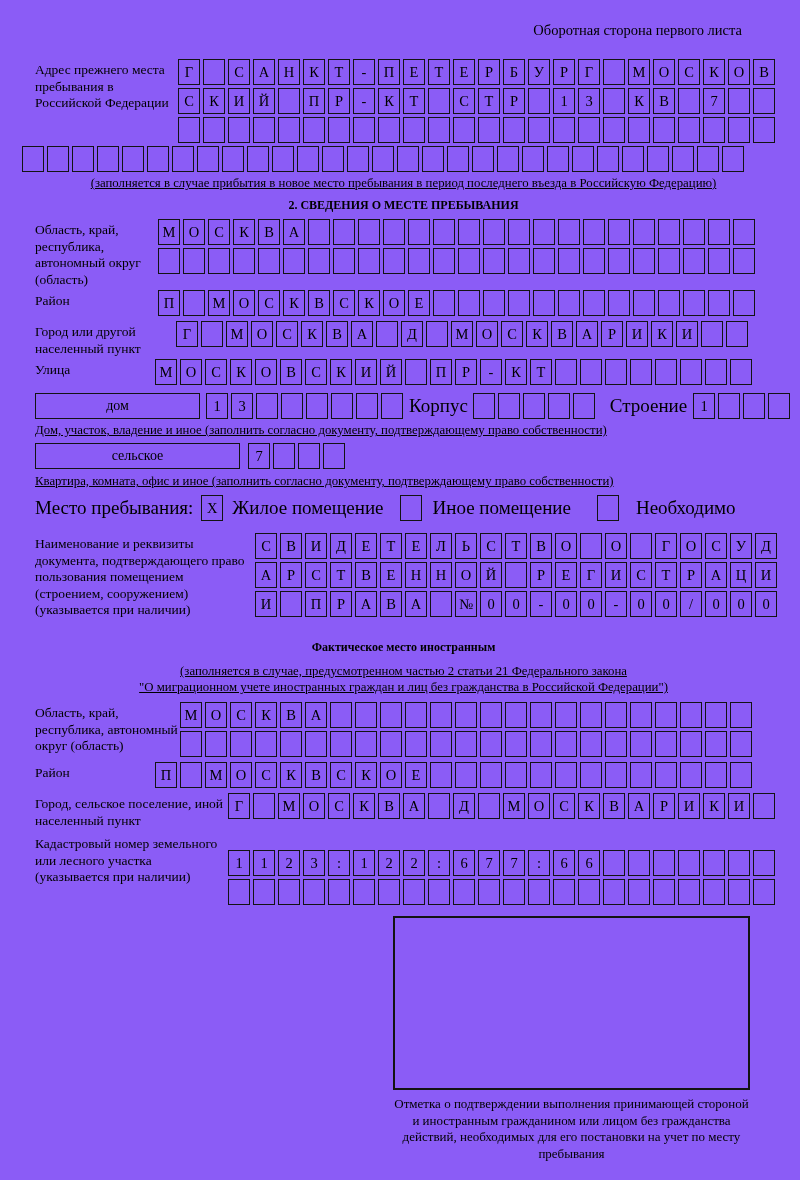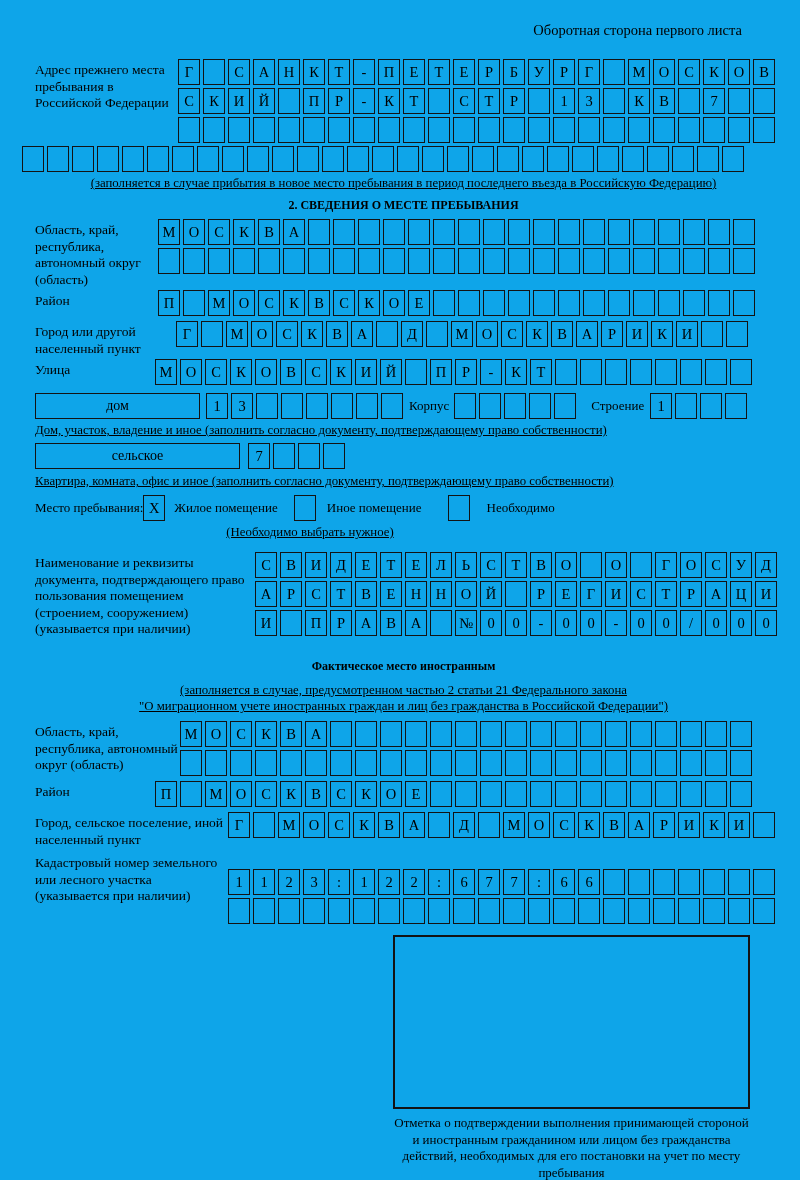--- a/index.html
+++ b/index.html
@@ -1,35 +1,35 @@
 <!DOCTYPE html>
 <html><head>
 <meta charset="utf-8">
 <style>
   html,body{margin:0;padding:0;background:#fff;}
-  .page{width:800px;height:1180px;background:#0ea5e9;color:#000;
+  .page{width:800px;height:1180px;background:#8b5cf6;color:#000;
         font-family:"Liberation Serif",serif;position:relative;overflow:hidden;box-sizing:border-box;}
   .header{padding:22px 58px 0 0;text-align:right;font-size:14.5px;}
   .content{padding:0 28px 0 35px;}
   .field{display:flex;align-items:flex-start;}
   .flabel{font-size:13.5px;line-height:16.5px;flex:0 0 auto;padding-top:3px;}
   .lw143{width:143px;} .lw123{width:123px;} .lw141{width:141px;} .lw120{width:120px;}
   .lw220{width:220px;} .lw145{width:145px;} .lw193{width:193px;}
   .rows{flex:1 1 auto;}
   .cellrow{display:flex;margin-bottom:3px;}
   .cell{flex:0 0 auto;width:22px;height:26px;border:1.6px solid #131313;margin-right:3px;
         box-sizing:border-box;display:flex;align-items:center;justify-content:center;
         font-size:14.5px;line-height:1;}
   .caption{font-size:12.8px;line-height:16px;text-decoration:underline;}
   .center{text-align:center;}
   .bold{font-weight:bold;}
   .title{font-size:12px;}
   .wbox{border:1.6px solid #131313;height:26px;box-sizing:border-box;display:flex;
         align-items:center;justify-content:center;font-size:14px;flex:0 0 auto;}
-  .inline-label{font-size:13px;line-height:26px;flex:0 0 auto;}
+  .inline-label{font-size:19px;line-height:26px;flex:0 0 auto;}
   .houserow,.aptrow,.stayrow{display:flex;align-items:flex-start;}
   .stamp{border:2px solid #131313;width:357px;height:174px;margin-left:358px;box-sizing:border-box;}
   .stampcap{width:357px;margin-left:358px;font-size:13px;line-height:16.5px;text-align:center;margin-top:6px;}
   .overflowrow{margin-left:-13px;}
 </style>
 </head>
 <body>
 
 <div class="page">
 
@@ -337,35 +337,34 @@
       <div class="cellrow" style="margin-bottom:0">
           <div class="cell">7</div>
           <div class="cell"></div>
           <div class="cell"></div>
           <div class="cell"></div>
         </div>
     </div>
     <div class="caption" style="margin-top:4px">Квартира, комната, офис и иное (заполнить согласно документу, подтверждающему право собственности)</div>
 
     <div class="stayrow" style="margin-top:6px;align-items:center">
-      <div class="inline-label" style="">Место пребывания:</div>
+      <div class="inline-label" style="margin-right:8px">Место пребывания:</div>
       <div class="cellrow" style="margin:0 6px 0 0">
           <div class="cell">X</div>
         </div>
       <div class="inline-label">Жилое помещение</div>
       <div class="cellrow" style="margin:0 8px 0 16px">
           <div class="cell"></div>
         </div>
       <div class="inline-label">Иное помещение</div>
       <div class="cellrow" style="margin:0 14px 0 26px">
           <div class="cell"></div>
         </div>
       <div class="inline-label">Необходимо</div>
     </div>
-    <div class="caption" style="margin-top:3px;margin-left:110px;width:330px;text-align:center">(Необходимо выбрать нужное)</div>
 
     <div class="field" style="margin-top:12px">
       <div class="flabel lw220">Наименование и реквизиты документа, подтверждающего право пользования помещением (строением, сооружением) (указывается при наличии)</div>
       <div class="rows">
         <div class="cellrow">
             <div class="cell">С</div>
             <div class="cell">В</div>
             <div class="cell">И</div>
             <div class="cell">Д</div>
             <div class="cell">Е</div>

